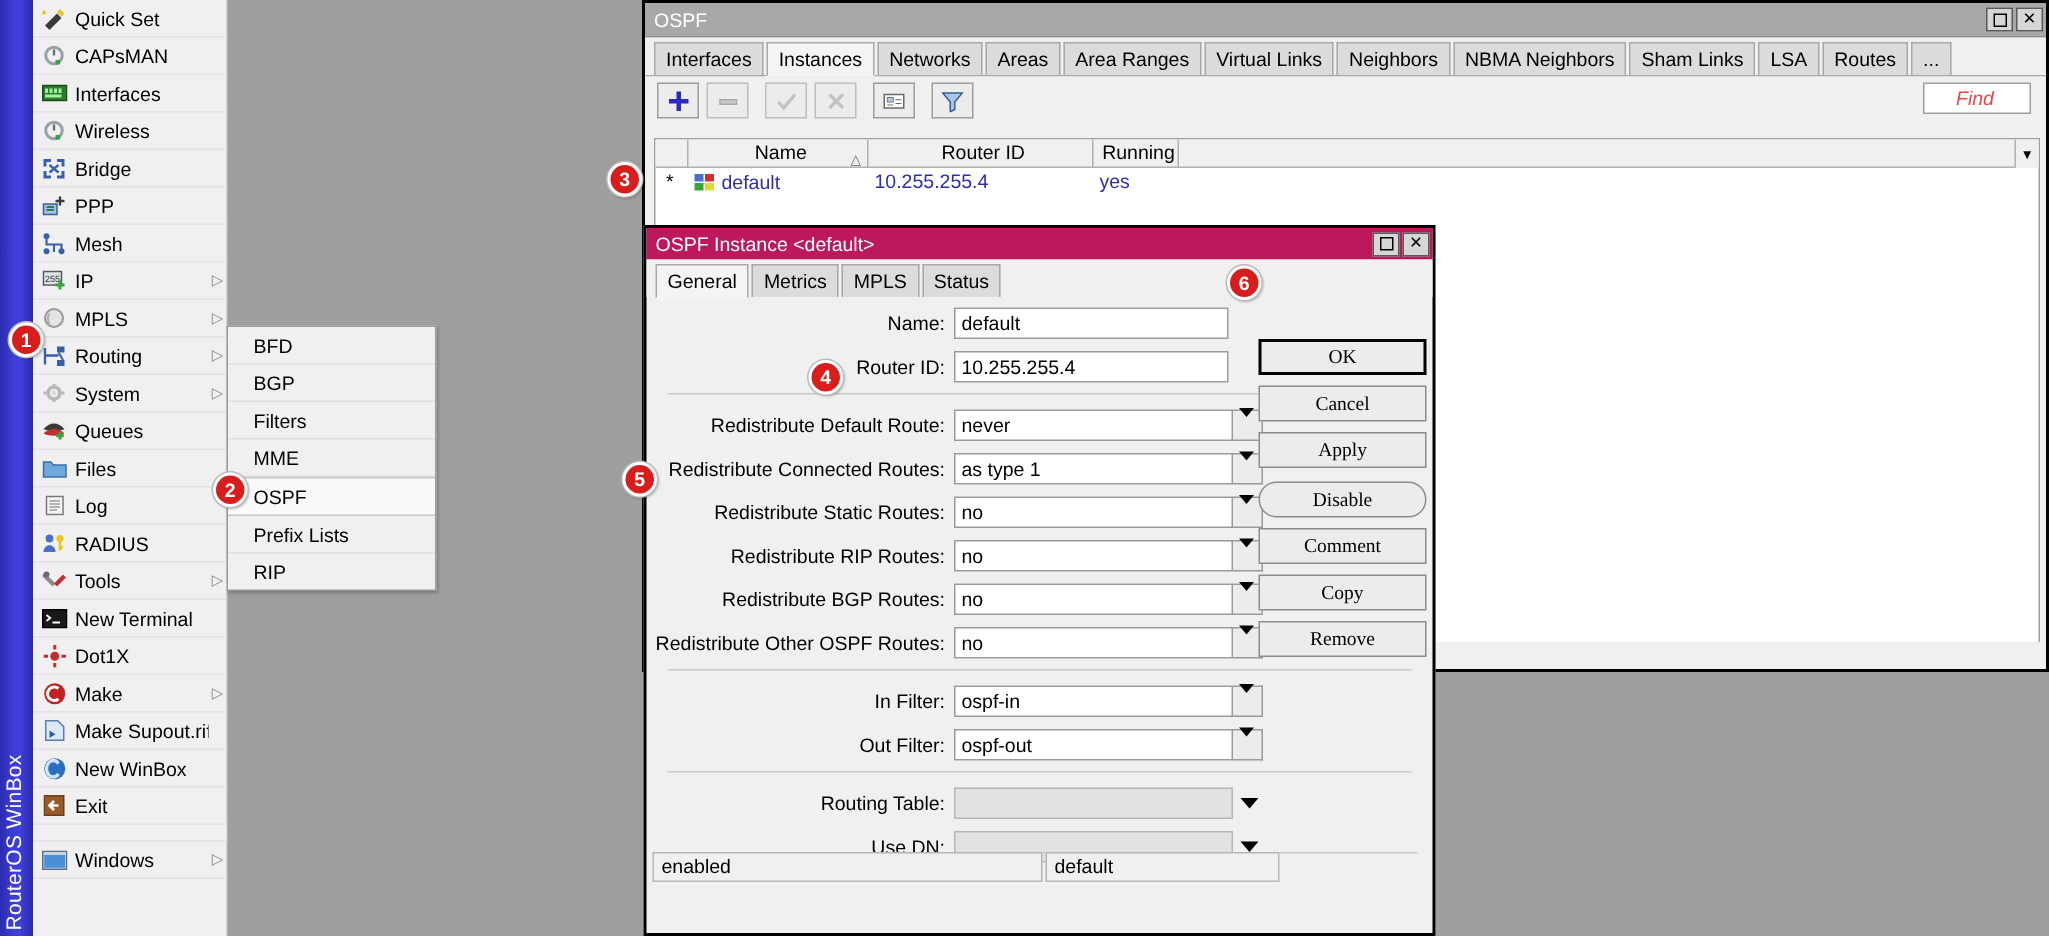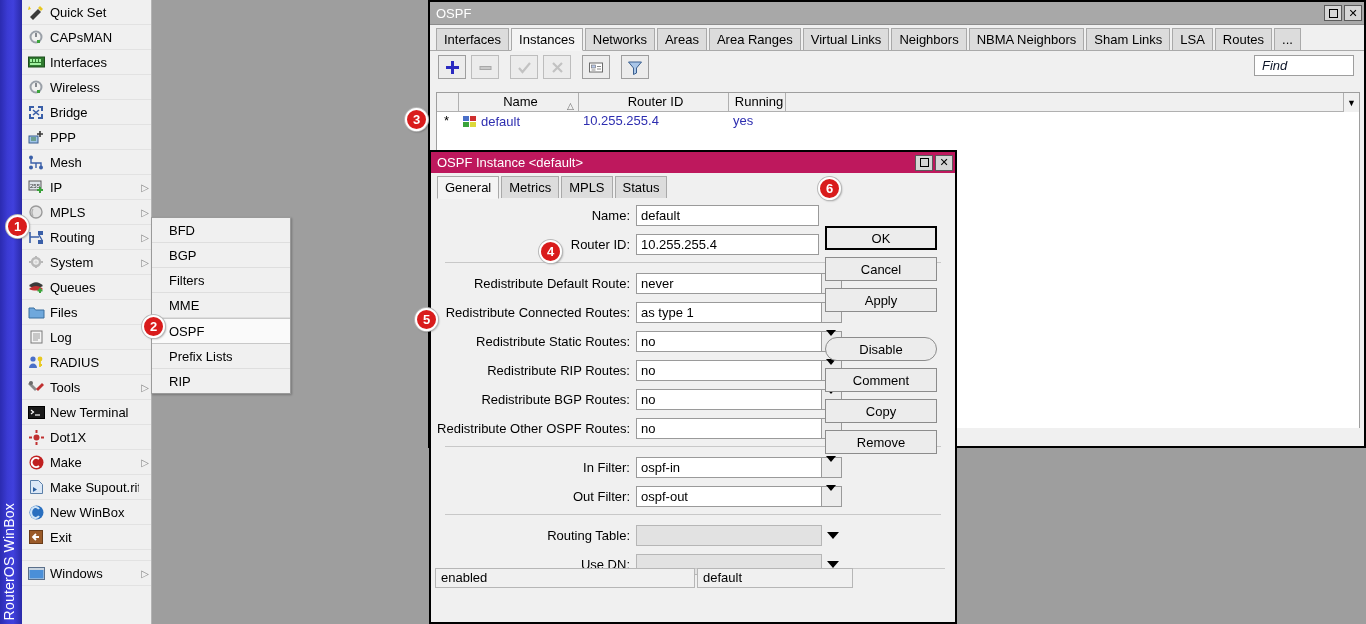--- a/index.html
+++ b/index.html
@@ -94,23 +94,23 @@
     position:relative;
   }
   .tbtn{
     width:28px;height:24px;background:#ececec;border:1px solid #9e9e9e;
     margin-right:5px;display:flex;align-items:center;justify-content:center;
     box-sizing:border-box;cursor:default;
   }
   .tbtn.gap{margin-left:6px;}
   .tbtn.dis{border-color:#bdbdbd;}
   #find-box{
-    position:absolute;right:10px;top:4px;width:100px;height:21px;
+    position:absolute;right:10px;top:4px;width:72px;height:21px;
     background:#fff;border:1px solid #9e9e9e;box-sizing:border-box;
-    font-style:italic;color:#0f172a;font-size:13px;padding-left:7px;line-height:19px;
+    font-style:italic;color:#ef4444;font-size:13px;padding-left:21px;line-height:19px;
   }
 
   
   #ospf-table{
     position:absolute;left:6px;top:90px;width:924px;height:338px;
     background:#fff;border:1px solid #9e9e9e;box-sizing:border-box;
   }
   #thead{
     display:flex;height:19px;background:#f0f0f0;border-bottom:1px solid #b0b0b0;
     font-size:13px;box-sizing:border-box;position:relative;
@@ -183,28 +183,28 @@
   .hr{height:1px;background:#c8c8c8;margin:4px 14px 9px 14px;}
   
   .arwT{display:block;width:11px;}
   .arwT .bar{height:2px;background:#000;margin-bottom:1px;}
   .arwT .tri{width:0;height:0;margin:0 auto;border-left:5px solid transparent;
     border-right:5px solid transparent;border-top:6px solid #000;}
   .tri-plain{width:0;height:0;border-left:6px solid transparent;
     border-right:6px solid transparent;border-top:7px solid #000;}
 
   
-  #btncol{position:absolute;right:18px;top:28px;width:112px;}
+  #btncol{position:absolute;right:4px;top:28px;width:112px;font-family:Liberation Serif, serif;}
   .dbtn{
     width:112px;height:24px;background:#ececec;border:1px solid #8c8c8c;
     display:flex;align-items:center;justify-content:center;font-size:13px;
     margin-bottom:7px;box-sizing:border-box;cursor:default;
   }
   .dbtn.default{border:2px solid #000;}
-  .dbtn.spaced{margin-top:25px;border-radius:12px;}
+  .dbtn.spaced{margin-top:9px;border-radius:12px;}
   #dlg-statusbar{
     position:absolute;left:4px;bottom:5px;width:418px;height:20px;display:flex;
   }
   #dlg-statusbar .cell{
     height:20px;background:#f0f0f0;border:1px solid #b6b6b6;box-sizing:border-box;
     font-size:13px;line-height:18px;padding-left:5px;
   }
   #dlg-statusbar .c1{width:260px;}
   #dlg-statusbar .c2{flex:1;margin-left:2px;}
   #dlg-sepline{position:absolute;left:4px;bottom:24px;width:510px;height:1px;background:#c8c8c8;}

